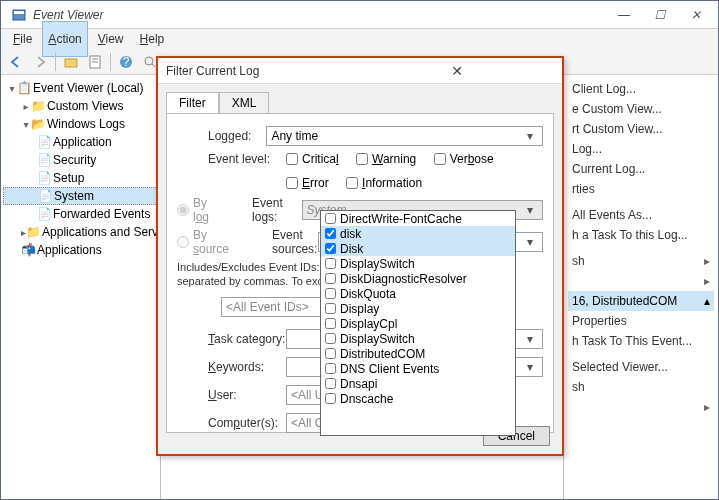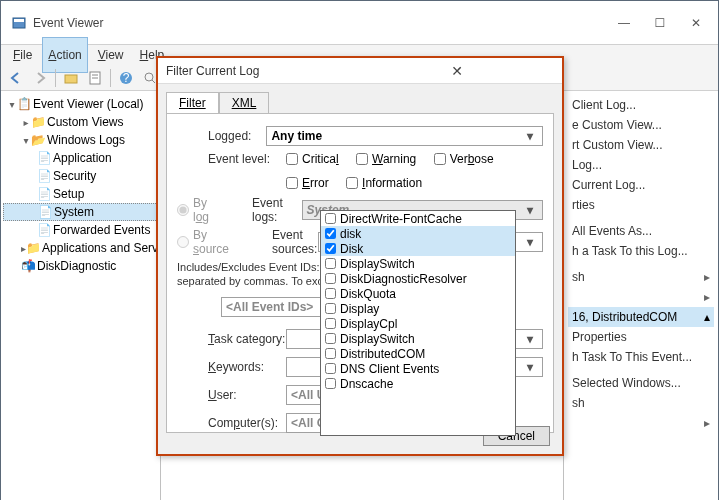--- a/index.html
+++ b/index.html
@@ -1,20 +1,20 @@
 <!DOCTYPE html>
 <html><head>
 <meta charset="utf-8">
 <style>
 * { box-sizing: border-box; margin: 0; padding: 0; font-family: "Segoe UI", Tahoma, sans-serif; font-size: 12px; }
 body { background: #d8dde2; width: 719px; height: 500px; overflow: hidden; position: relative; }
 
 
 .window { position: absolute; inset: 0; background: #fff; border: 1px solid #5a6878; }
-.titlebar { height: 44px; background: #fff; display: flex; align-items: center; padding: 0 4px; border-bottom: 1px solid #d0d0d0; }
+.titlebar { height: 28px; background: #fff; display: flex; align-items: center; padding: 0 4px; border-bottom: 1px solid #d0d0d0; font-style: italic; }
 .titlebar .icon { width: 16px; height: 16px; margin: 0 6px; }
 .titlebar .title { flex: 1; color: #444; }
 .winbtns { display: flex; }
 .winbtns div { width: 36px; height: 22px; display: flex; align-items: center; justify-content: center; color: #555; }
 
 .menubar { height: 20px; display: flex; align-items: center; padding: 0 6px; gap: 4px; background: #f4f4f4; }
 .menubar span { padding: 2px 6px; color: #333; }
 .menubar span u { text-decoration: underline; }
 .menubar .active { background: #cde6f7; border: 1px solid #8bb9e0; padding: 10px 5px; }
 
@@ -38,29 +38,29 @@
 .actions .item { padding: 3px 4px; color: #333; display: flex; align-items: center; gap: 4px; }
 .actions .hdr { background: #cde6f7; padding: 3px 4px; font-weight: normal; color: #000; display: flex; justify-content: space-between; }
 .actions .chev { color: #666; }
 
 
 .dialog { position: absolute; left: 156px; top: 56px; width: 408px; height: 400px; background: #f0f0f0; border: 2px solid #c2410c; box-shadow: 2px 2px 6px rgba(0,0,0,0.25); }
 .dlgtitle { height: 26px; display: flex; align-items: center; padding: 0 8px; background: #fff; border-bottom: 1px solid #ddd; }
 .dlgtitle span { flex: 1; color: #333; }
 .dlgtitle .x { width: 18px; text-align: center; color: #444; font-size: 14px; }
 .tabs { display: flex; margin: 8px 8px 0; }
-.tab { padding: 3px 12px; background: #f0f0f0; border: 1px solid #bbb; border-bottom: none; text-decoration: underline; }
+.tab { padding: 3px 12px; background: #f0f0f0; border: 1px solid #bbb; border-bottom: none; }
 .tab.active { background: #fff; }
 .tabbody { margin: 0 8px 8px; border: 1px solid #bbb; background: #fff; padding: 10px 10px; height: 320px; position: relative; }
 
 .row { display: flex; align-items: center; min-height: 24px; margin-bottom: 4px; }
 .lbl { width: 78px; color: #333; margin-left: 31px; }
 .lbl u { text-decoration: underline; }
 .field { flex: 1; }
-.combo, .txt { height: 20px; border: 1px solid #a0a0a0; background: #fff; display: flex; align-items: center; padding: 8px 4px; width: 100%; font-weight: bold; }
+.combo, .txt { height: 20px; border: 1px solid #a0a0a0; background: #fff; display: flex; align-items: center; padding: 8px 4px; width: 100%; }
 .combo.dis { background: #e9e9e9; color: #888; }
 .drop { width: 16px; text-align: center; color: #555; }
 .chk { display: inline-flex; align-items: center; gap: 4px; margin-right: 14px; }
 .chk input { width: 12px; height: 12px; }
 .rad { display: inline-flex; align-items: center; gap: 4px; margin-right: 12px; color: #999; }
 .rad input { width: 12px; height: 12px; }
 
 .note { font-size: 11px; color: #333; margin: 4px 0 6px; line-height: 1.3; }
 
 .btnrow { position: absolute; right: 12px; bottom: 8px; display: flex; gap: 6px; }
@@ -177,21 +177,21 @@
           <span class="ticon">📄</span>
           <span>Forwarded Events</span>
         </div>
       <div class="node ind1">
           <span class="exp">▸</span>
           <span class="ticon">📁</span>
           <span>Applications and Services Log</span>
         </div>
       <div class="node ind1">
           <span class="ticon">📬</span>
-          <span>DiskDiagnostic</span>
+          <span>Applications</span>
         </div>
     </div>
 
     <div class="center">
       <div class="colhdr"></div>
     </div>
 
     <div class="actions">
       <div class="item">
           <span>  Client Log...</span>
@@ -238,21 +238,21 @@
       <div class="item">
           <span>  Properties</span>
         </div>
       <div class="item">
           <span>h Task To This Event...</span>
         </div>
       <div class="item">
           <span></span>
         </div>
       <div class="item">
-          <span>Selected Windows...</span>
+          <span>Selected Viewer...</span>
         </div>
       <div class="item">
           <span>sh</span>
         </div>
       <div class="item">
           <span></span>
           <span class="chev" style="margin-left:auto">▸</span>
         </div>
     </div>
   </div>
@@ -406,15 +406,19 @@
     <div class="dlrow">
       <input type="checkbox" style="">
       <span>DistributedCOM</span>
     </div>
     <div class="dlrow">
       <input type="checkbox" style="">
       <span>DNS Client Events</span>
     </div>
     <div class="dlrow">
       <input type="checkbox" style="">
+      <span>Dnsapi</span>
+    </div>
+    <div class="dlrow">
+      <input type="checkbox" style="">
       <span>Dnscache</span>
     </div>
   </div>
 
 </body></html>

